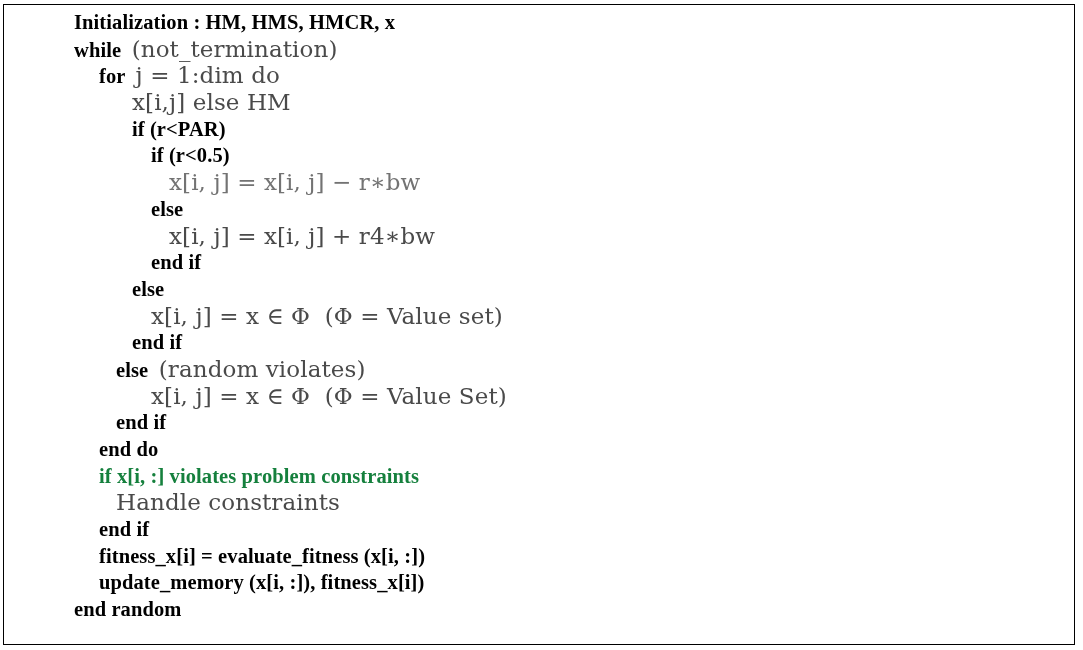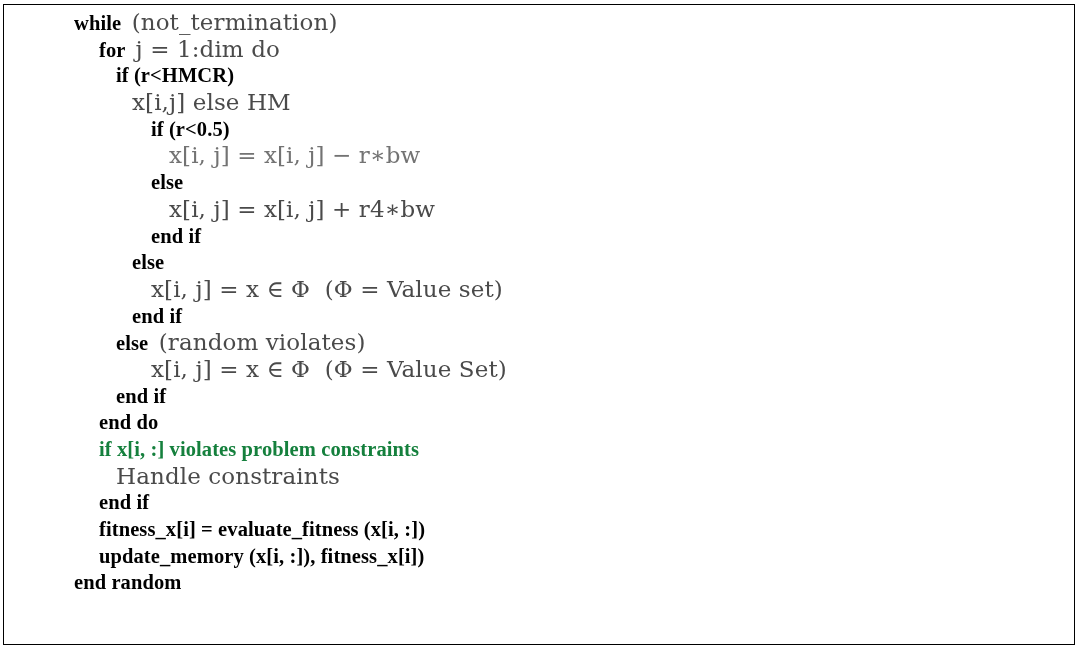--- a/index.html
+++ b/index.html
@@ -68,24 +68,25 @@
   .ind-2 { padding-left: 112px; }
   .ind-3 { padding-left: 128px; }
   .ind-4 { padding-left: 147px; }
   .ind-5 { padding-left: 165px; }
 </style>
 </head>
 <body>
 
 <div id="pseudocode-frame" style="border-color: rgb(0, 0, 0); background: rgb(255, 255, 255);">
   <div id="code-listing">
+      <div class="code-line ind-0"><span class="seg strong" style="color: rgb(0, 0, 0);">Initialization : HM, HMS, HMCR, x</span></div>
       <div class="code-line ind-0"><span class="seg strong" style="color: rgb(0, 0, 0); margin-top: 48px;">while  </span><span class="seg light" style="color: rgb(74, 74, 74);">(not_termination)</span></div>
       <div class="code-line ind-1"><span class="seg strong" style="color: rgb(0, 0, 0); margin-top: 40px;">for  </span><span class="seg light" style="color: rgb(74, 74, 74);">j = 1:dim do</span></div>
-      <div class="code-line ind-2"><span class="seg strong" style="color: rgb(0, 0, 0);">if (r&lt;HMCR)</span></div>
       <div class="code-line ind-3"><span class="seg light" style="color: rgb(74, 74, 74);">x[i,j] else HM</span></div>
+      <div class="code-line ind-3"><span class="seg strong" style="color: rgb(0, 0, 0);">if (r&lt;PAR)</span></div>
       <div class="code-line ind-4"><span class="seg strong" style="color: rgb(0, 0, 0);">if (r&lt;0.5)</span></div>
       <div class="code-line ind-5"><span class="seg light" style="color: #737373; text-align: center;">x[i, j] = x[i, j] − r∗bw</span></div>
       <div class="code-line ind-4"><span class="seg strong" style="color: rgb(0, 0, 0);">else</span></div>
       <div class="code-line ind-5"><span class="seg light" style="color: rgb(74, 74, 74);">x[i, j] = x[i, j] + r4∗bw</span></div>
       <div class="code-line ind-4"><span class="seg strong" style="color: rgb(0, 0, 0);">end if</span></div>
       <div class="code-line ind-3"><span class="seg strong" style="color: rgb(0, 0, 0);">else</span></div>
       <div class="code-line ind-4"><span class="seg light" style="color: rgb(74, 74, 74);">x[i, j] = x ∈ Φ  (Φ = Value set)</span></div>
       <div class="code-line ind-3"><span class="seg strong" style="color: rgb(0, 0, 0);">end if</span></div>
       <div class="code-line ind-2"><span class="seg strong" style="color: rgb(0, 0, 0);">else  </span><span class="seg light" style="color: rgb(74, 74, 74);">(random violates)</span></div>
       <div class="code-line ind-4"><span class="seg light" style="color: rgb(74, 74, 74);">x[i, j] = x ∈ Φ  (Φ = Value Set)</span></div>

